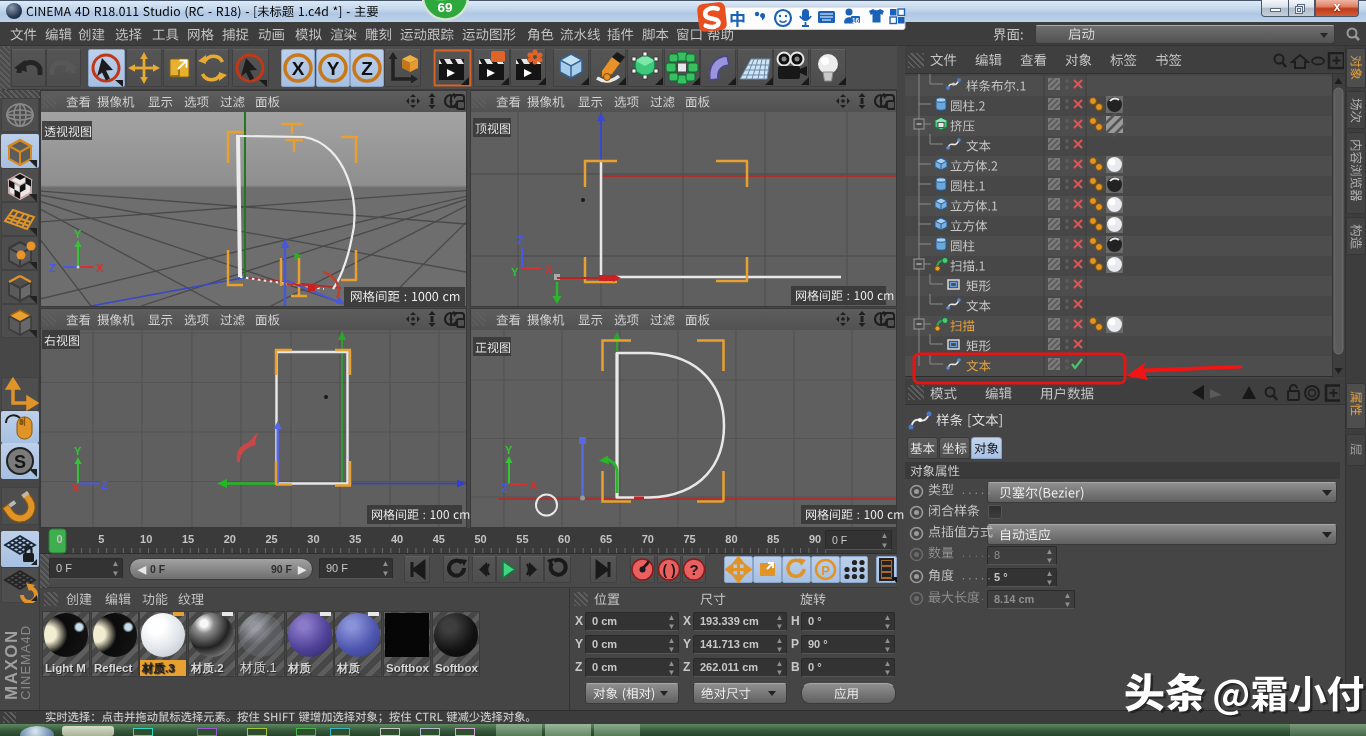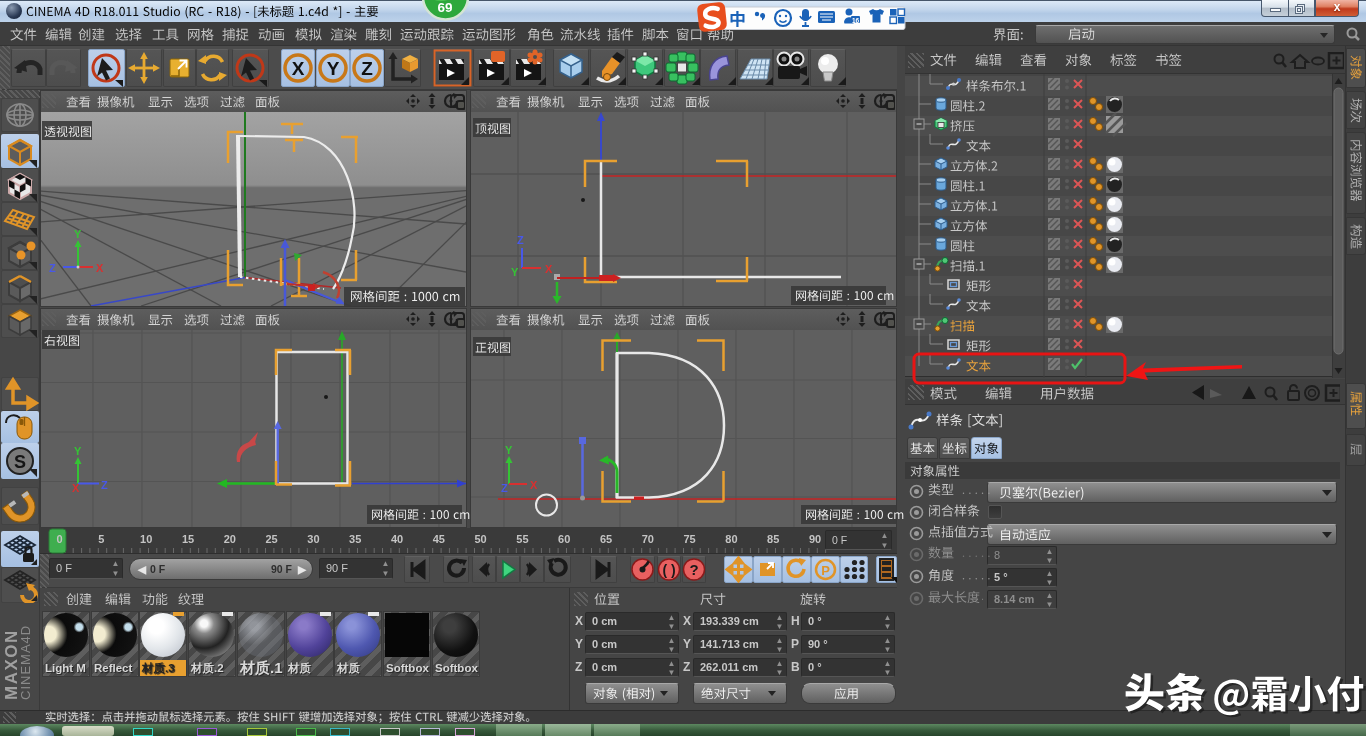--- a/index.html
+++ b/index.html
@@ -819,21 +819,21 @@
     <div class="abs" style="left:139px;top:611px;width:48px;height:66px;border:1px solid #3a3a3a;background:repeating-linear-gradient(135deg,#5e5e5e 0 5px,#474747 5px 11px)"></div>
     <div class="abs" style="left:141px;top:613px;width:44px;height:44px;border-radius:50%;background:radial-gradient(circle at 35% 30%,#ffffff 0 18%,#e2e6ea 55%,#b8bec8)"></div>
     <div class="abs" style="left:140px;top:660px;width:46px;height:16px;background:#e8a030;color:#222;font-size:11.5px;font-weight:bold;line-height:16px;padding-left:2px;overflow:hidden;text-shadow:1px 1px 1px #222">材质.3</div>
     <div class="abs" style="left:173px;top:612px;width:11px;height:4px;background:#e8a030"></div>
     <div class="abs" style="left:188px;top:611px;width:48px;height:66px;border:1px solid #3a3a3a;background:repeating-linear-gradient(135deg,#5e5e5e 0 5px,#474747 5px 11px)"></div>
     <div class="abs" style="left:190px;top:613px;width:44px;height:44px;border-radius:50%;background:radial-gradient(circle at 32% 24%,#f8f8f8 0 8%,#8a8a8a 22%,#222 55%,#777 80%,#2a2a2a)"></div>
     <div class="abs" style="left:189px;top:660px;width:46px;height:16px;color:#d8d8d8;font-size:11.5px;font-weight:bold;line-height:16px;padding-left:2px;overflow:hidden;text-shadow:1px 1px 1px #222">材质.2</div>
     <div class="abs" style="left:222px;top:612px;width:11px;height:4px;background:#e8e8e8"></div>
     <div class="abs" style="left:237px;top:611px;width:48px;height:66px;border:1px solid #3a3a3a;background:repeating-linear-gradient(135deg,#5e5e5e 0 5px,#474747 5px 11px)"></div>
     <div class="abs" style="left:239px;top:613px;width:44px;height:44px;border-radius:50%;background:radial-gradient(circle at 35% 30%,rgba(195,200,210,.6) 0 10%,rgba(125,130,140,.35) 45%,rgba(95,100,110,.45))"></div>
-    <div class="abs" style="left:238px;top:660px;width:46px;height:16px;color:#d8d8d8;font-size:15px;font-weight:bold;line-height:16px;padding-left:2px;overflow:hidden;text-shadow:1px 1px 1px #222">材质.1</div>
+    <div class="abs" style="left:238px;top:660px;width:46px;height:16px;color:#d8d8d8;font-size:13px;font-weight:normal;line-height:16px;padding-left:2px;overflow:hidden;text-shadow:1px 1px 1px #222">材质.1</div>
     <div class="abs" style="left:286px;top:611px;width:48px;height:66px;border:1px solid #3a3a3a;background:repeating-linear-gradient(135deg,#5e5e5e 0 5px,#474747 5px 11px)"></div>
     <div class="abs" style="left:288px;top:613px;width:44px;height:44px;border-radius:50%;background:radial-gradient(circle at 35% 28%,#8a7ac8 0 10%,#51439a 55%,#2a2460)"></div>
     <div class="abs" style="left:286px;top:660px;width:46px;height:16px;color:#d8d8d8;font-size:11.5px;font-weight:bold;line-height:16px;padding-left:2px;overflow:hidden;text-shadow:1px 1px 1px #222">材质</div>
     <div class="abs" style="left:320px;top:612px;width:11px;height:4px;background:#e8e8e8"></div>
     <div class="abs" style="left:334px;top:611px;width:48px;height:66px;border:1px solid #3a3a3a;background:repeating-linear-gradient(135deg,#5e5e5e 0 5px,#474747 5px 11px)"></div>
     <div class="abs" style="left:336px;top:613px;width:44px;height:44px;border-radius:50%;background:radial-gradient(circle at 35% 28%,#8a92d8 0 10%,#4f58b0 55%,#303880)"></div>
     <div class="abs" style="left:335px;top:660px;width:46px;height:16px;color:#d8d8d8;font-size:11.5px;font-weight:bold;line-height:16px;padding-left:2px;overflow:hidden;text-shadow:1px 1px 1px #222">材质</div>
     <div class="abs" style="left:368px;top:612px;width:11px;height:4px;background:#e8e8e8"></div>
     <div class="abs" style="left:383px;top:611px;width:48px;height:66px;border:1px solid #3a3a3a;background:repeating-linear-gradient(135deg,#5e5e5e 0 5px,#474747 5px 11px)"></div>
     <div class="abs" style="left:385px;top:613px;width:44px;height:44px;background:#060606"></div>
@@ -1249,21 +1249,21 @@
       <circle cx="7.5" cy="7.5" r="6" fill="none" stroke="#6a6a6a" stroke-width="1.6"></circle>
       <circle cx="7.5" cy="7.5" r="2.5" fill="#6a6a6a"></circle>
     </svg>
     <div class="ddl" style="left:987px;top:482px;width:350px;height:21px"></div>
     <div class="abs" style="left:1322px;top:490px;width:0;height:0;border:5px solid transparent;border-top:6px solid #222"></div>
     <div class="abs" style="left:988px;top:505px;width:14px;height:14px;background:linear-gradient(180deg,#2e2e2e,#3e3e3e);border:1px solid #555;border-radius:2px"></div>
     <div class="ddl" style="left:987px;top:524px;width:350px;height:21px"></div>
     <div class="abs" style="left:1322px;top:532px;width:0;height:0;border:5px solid transparent;border-top:6px solid #222"></div>
     <div class="field" style="left:987px;top:546px;width:70px;height:19px;color:#8e8e8e;background:#3e3e3e">8<span class="spin" style="line-height:9px">▲<br>▼</span></div>
     <div class="field" style="left:987px;top:568px;width:70px;height:19px;font-weight:bold">5 °<span class="spin" style="line-height:9px">▲<br>▼</span></div>
-    <div class="field" style="left:987px;top:590px;width:70px;height:19px;color:#8e8e8e;background:#3e3e3e;font-weight:bold">8.14 cm<span class="spin" style="line-height:9px">▲<br>▼</span></div>
+    <div class="field" style="left:987px;top:590px;width:88px;height:19px;color:#8e8e8e;background:#3e3e3e;font-weight:bold">8.14 cm<span class="spin" style="line-height:9px">▲<br>▼</span></div>
     <div class="abs" style="left:1345px;top:46px;width:21px;height:664px;background:#3d3d3d;border-left:1px solid #333"></div>
     <div class="abs" style="left:1346px;top:48px;width:20px;height:40px;background:#4e4e4e;border:1px solid #363636;border-radius:0 3px 3px 0"></div>
     <div class="abs" style="left:1346px;top:91px;width:20px;height:38px;background:#434343;border:1px solid #363636;border-radius:0 3px 3px 0"></div>
     <div class="abs" style="left:1346px;top:132px;width:20px;height:82px;background:#434343;border:1px solid #363636;border-radius:0 3px 3px 0"></div>
     <div class="abs" style="left:1346px;top:217px;width:20px;height:38px;background:#434343;border:1px solid #363636;border-radius:0 3px 3px 0"></div>
     <div class="abs" style="left:1346px;top:383px;width:20px;height:46px;background:#4e4e4e;border:1px solid #363636;border-radius:0 3px 3px 0"></div>
     <div class="abs" style="left:1346px;top:434px;width:20px;height:32px;background:#434343;border:1px solid #363636;border-radius:0 3px 3px 0"></div>
   </div>
 <svg class="abs" style="left:0;top:0;z-index:50" width="1366" height="736" viewBox="0 0 1366 736">
     <defs>

